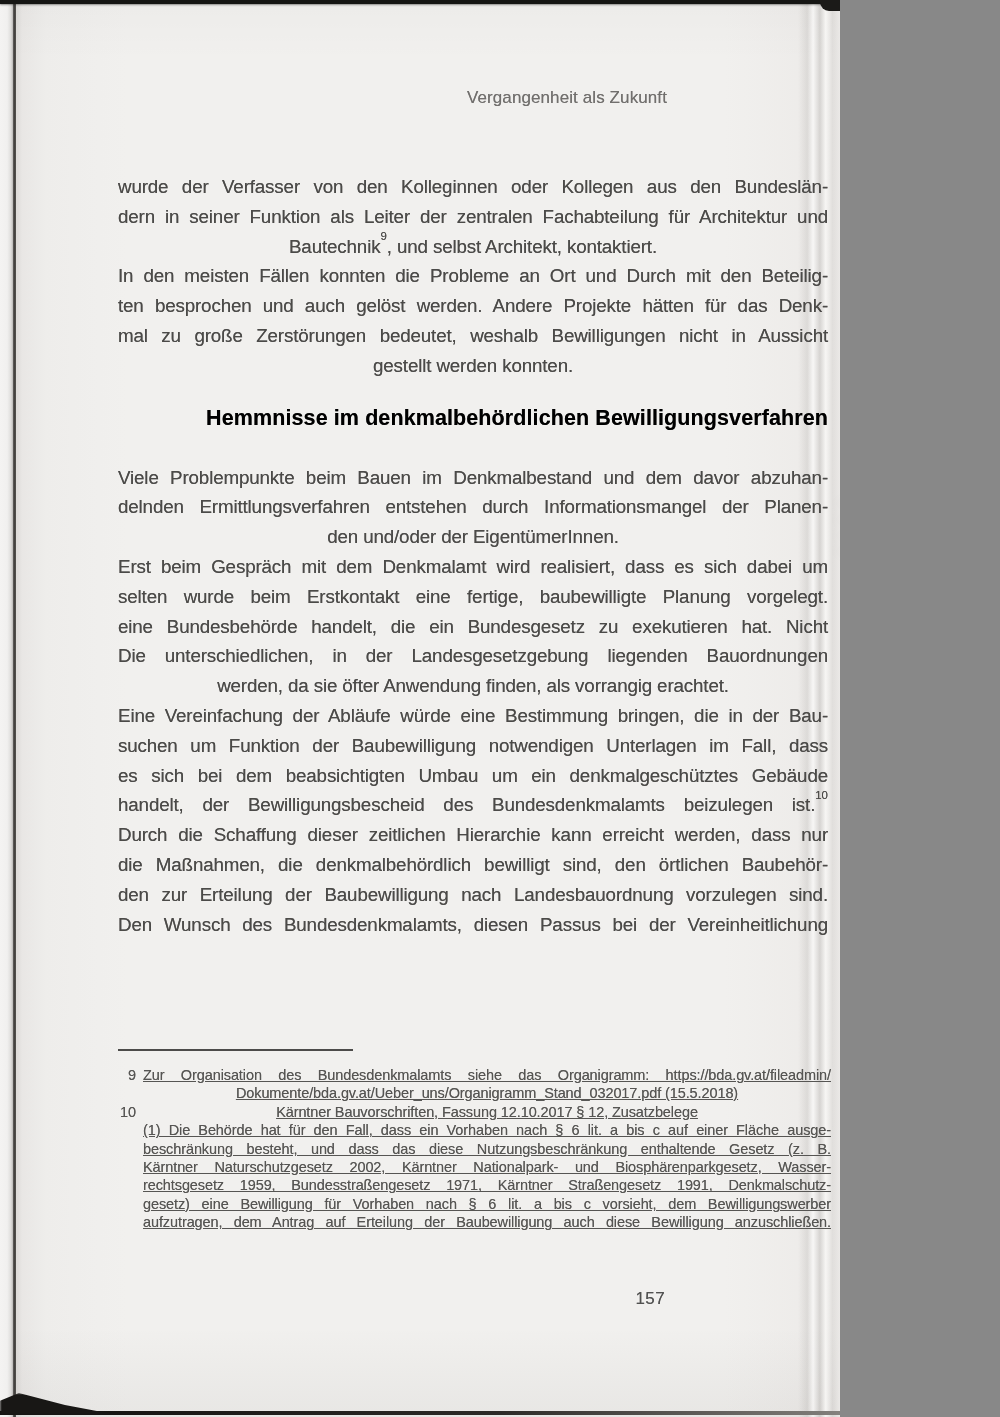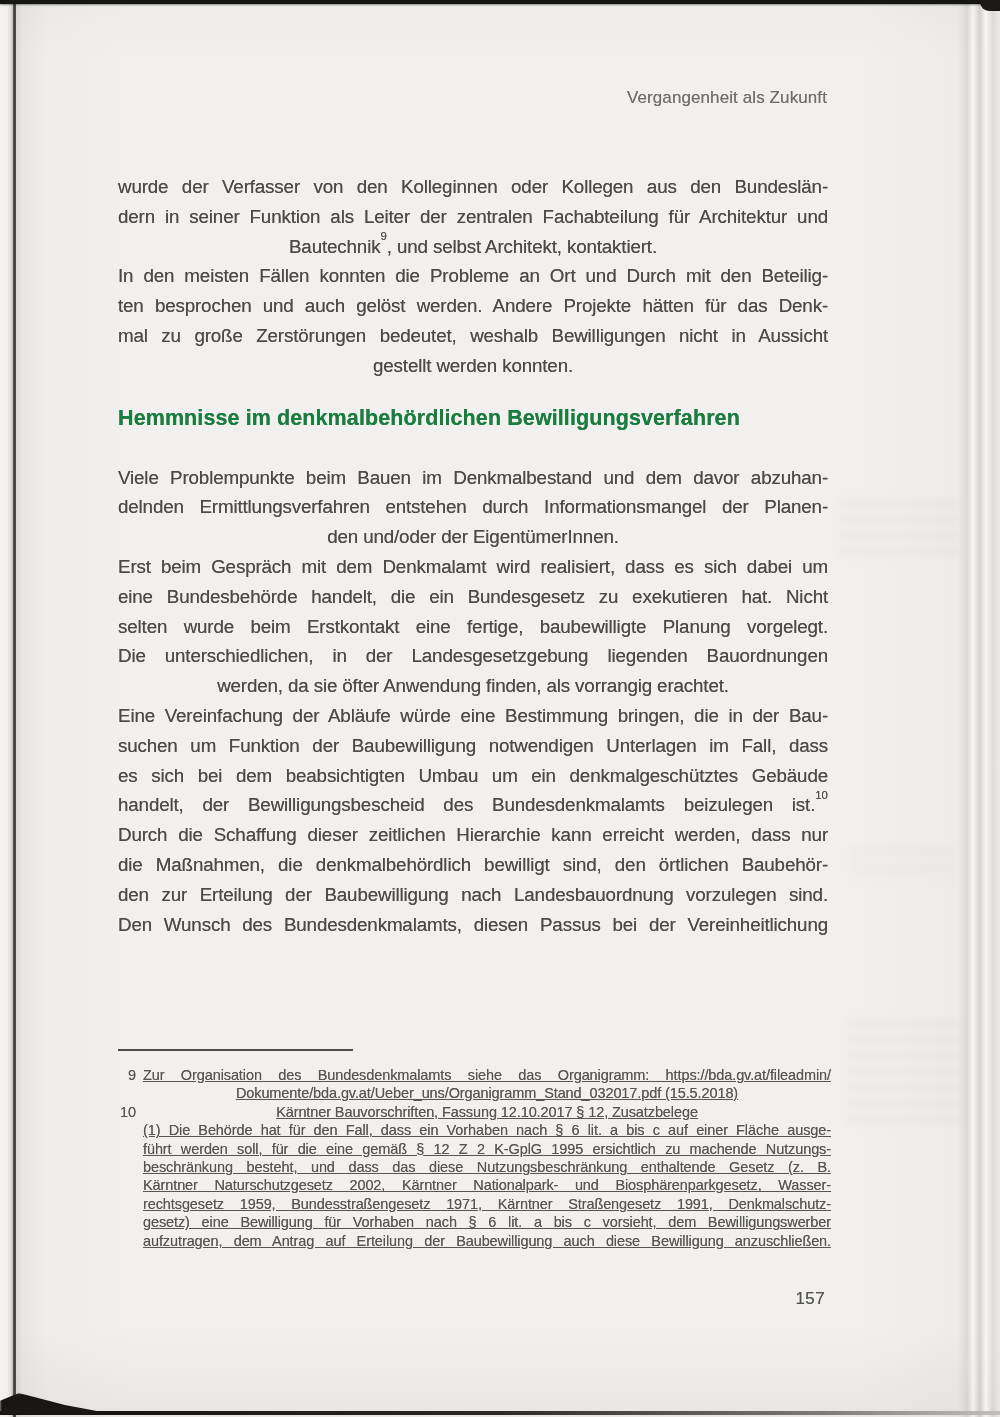--- a/index.html
+++ b/index.html
@@ -1,17 +1,17 @@
 <!DOCTYPE html>
 <html><head>
 <meta charset="utf-8">
 <style>
   html,body{margin:0;padding:0;background:#888;}
   .canvas{
-    position:relative; width:1000px; height:1417px; overflow:hidden;
+    position:relative; width:840px; height:1417px; overflow:hidden;
     background:#f0efed;
     font-family:"Liberation Sans", sans-serif;
   }
   
   .page-surface{
     position:absolute; left:16px; top:0; right:0; bottom:0;
     background:
       linear-gradient(180deg, rgba(0,0,0,0.02) 0, rgba(0,0,0,0) 60px),
       linear-gradient(0deg, rgba(60,55,50,0.05) 0, rgba(0,0,0,0) 90px),
       linear-gradient(90deg, #e7e5e3 0px, #eeedeb 30px, #f1f0ee 110px, #f1f0ee 86%, #edebe9 97%, #eae8e6 100%);
@@ -73,23 +73,24 @@
   .body{
     position:absolute; left:118px; top:172px; width:710px;
     font-size:18.8px; line-height:29.8px; color:#4b4a48;
     letter-spacing:-0.15px;
     text-shadow:0 0 0.6px rgba(75,74,72,0.75);
   }
   .tline{text-align:center; white-space:normal;}
   .tline.just{text-align:justify; text-align-last:justify;}
   .tline sup{font-size:61%; line-height:0; position:relative; top:-0.48em; letter-spacing:0;}
   .heading{
-    font-size:21.5px; font-weight:700; color:#15803d; letter-spacing:0.1px;
+    font-size:21.5px; font-weight:700; color:#000000; letter-spacing:0.1px;
     margin:22px 0 30px 0; line-height:30px;
     text-shadow:0 0 0.6px rgba(61,60,58,0.75);
+    text-align:right;
   }
   .fn-rule{
     position:absolute; left:118px; top:1049px; width:235px; height:2px;
     background:#4c4b49;
   }
   .footnotes{
     position:absolute; left:112px; top:1066px; width:722px;
     font-size:14.5px; line-height:18.4px; color:#565553;
     letter-spacing:-0.1px;
     text-shadow:0 0 0.5px rgba(86,85,83,0.7);
@@ -137,22 +138,22 @@
       </div>
     <div class="heading">Hemmnisse im denkmalbehördlichen Bewilligungsverfahren</div>
     <div id="body-after">
         <div class="para">
           <div class="tline just">Viele Problempunkte beim Bauen im Denkmalbestand und dem davor abzuhan-</div>
           <div class="tline just">delnden Ermittlungsverfahren entstehen durch Informationsmangel der Planen-</div>
           <div class="tline">den und/oder der EigentümerInnen.</div>
         </div>
         <div class="para">
           <div class="tline just">Erst beim Gespräch mit dem Denkmalamt wird realisiert, dass es sich dabei um</div>
+          <div class="tline just">selten wurde beim Erstkontakt eine fertige, baubewilligte Planung vorgelegt.</div>
           <div class="tline just">eine Bundesbehörde handelt, die ein Bundesgesetz zu exekutieren hat. Nicht</div>
-          <div class="tline just">selten wurde beim Erstkontakt eine fertige, baubewilligte Planung vorgelegt.</div>
           <div class="tline just">Die unterschiedlichen, in der Landesgesetzgebung liegenden Bauordnungen</div>
           <div class="tline">werden, da sie öfter Anwendung finden, als vorrangig erachtet.</div>
         </div>
         <div class="para">
           <div class="tline just">Eine Vereinfachung der Abläufe würde eine Bestimmung bringen, die in der Bau-</div>
           <div class="tline just">suchen um Funktion der Baubewilligung notwendigen Unterlagen im Fall, dass</div>
           <div class="tline just">es sich bei dem beabsichtigten Umbau um ein denkmalgeschütztes Gebäude</div>
           <div class="tline just">handelt, der Bewilligungsbescheid des Bundesdenkmalamts beizulegen ist.<sup>10</sup></div>
         </div>
         <div class="para">
@@ -171,21 +172,20 @@
         <div class="fntext">
           <div class="tline just">Zur Organisation des Bundesdenkmalamts siehe das Organigramm: https://bda.gv.at/fileadmin/</div>
           <div class="tline">Dokumente/bda.gv.at/Ueber_uns/Organigramm_Stand_032017.pdf (15.5.2018)</div>
         </div>
       </div>
       <div class="fnrow">
         <div class="fnnum">10</div>
         <div class="fntext">
           <div class="tline">Kärntner Bauvorschriften, Fassung 12.10.2017 § 12, Zusatzbelege</div>
           <div class="tline just">(1) Die Behörde hat für den Fall, dass ein Vorhaben nach § 6 lit. a bis c auf einer Fläche ausge-</div>
-          <div class="tline just">führt werden soll, für die eine gemäß § 12 Z 2 K-GplG 1995 ersichtlich zu machende Nutzungs-</div>
           <div class="tline just">beschränkung besteht, und dass das diese Nutzungsbeschränkung enthaltende Gesetz (z. B.</div>
           <div class="tline just">Kärntner Naturschutzgesetz 2002, Kärntner Nationalpark- und Biosphärenparkgesetz, Wasser-</div>
           <div class="tline just">rechtsgesetz 1959, Bundesstraßengesetz 1971, Kärntner Straßengesetz 1991, Denkmalschutz-</div>
           <div class="tline just">gesetz) eine Bewilligung für Vorhaben nach § 6 lit. a bis c vorsieht, dem Bewilligungswerber</div>
           <div class="tline just">aufzutragen, dem Antrag auf Erteilung der Baubewilligung auch diese Bewilligung anzuschließen.</div>
         </div>
       </div>
     </div>
 
   <div class="page-number">157</div>

